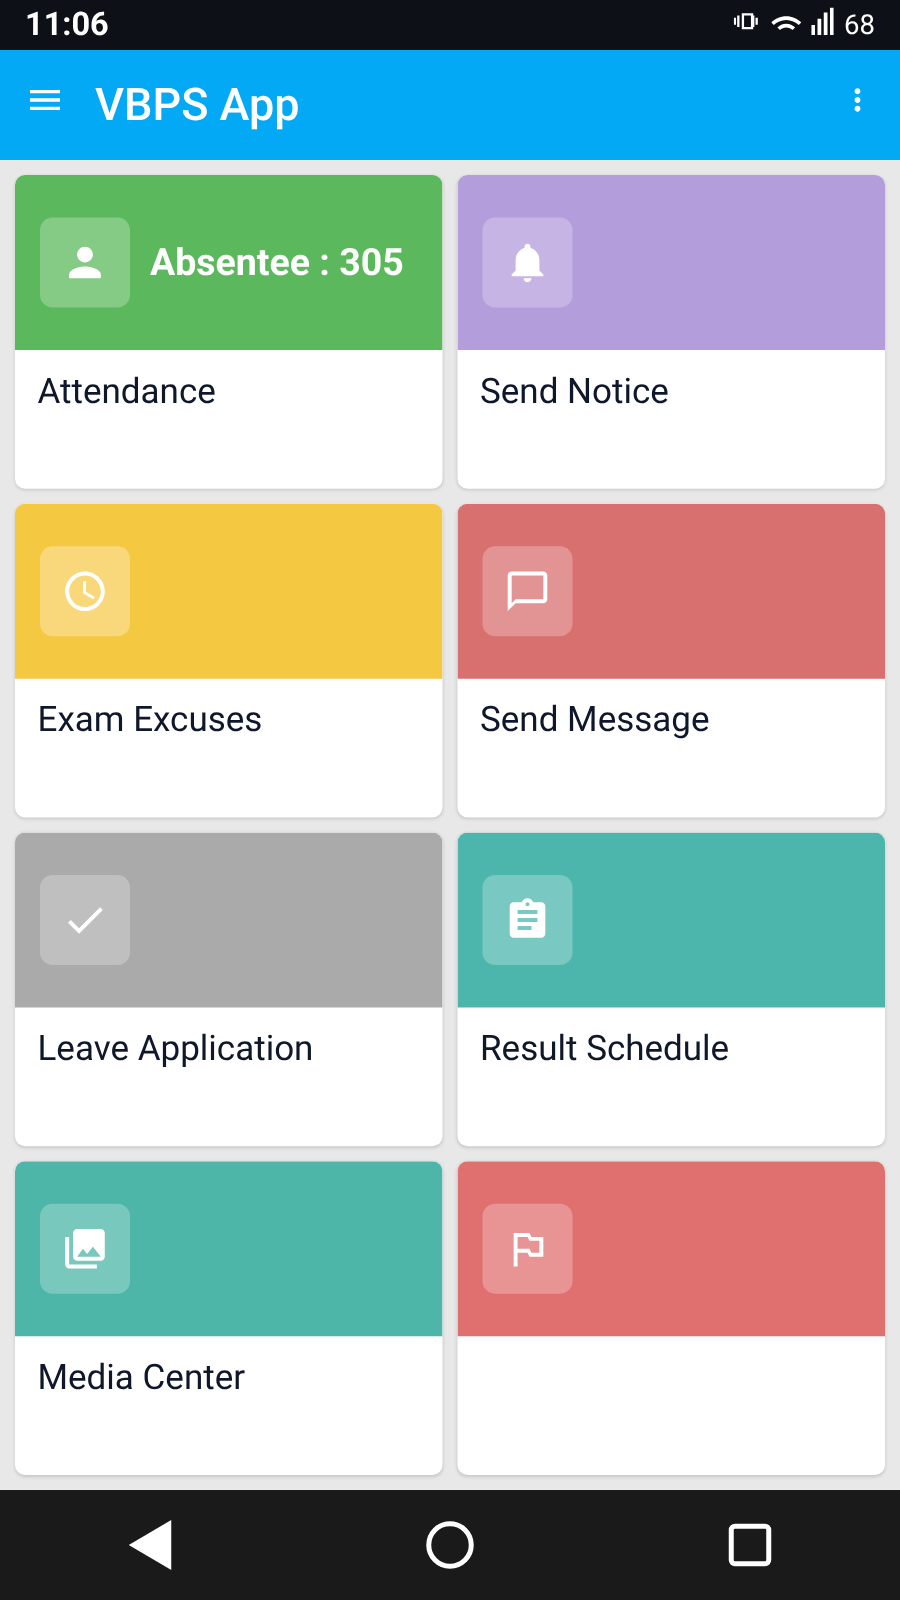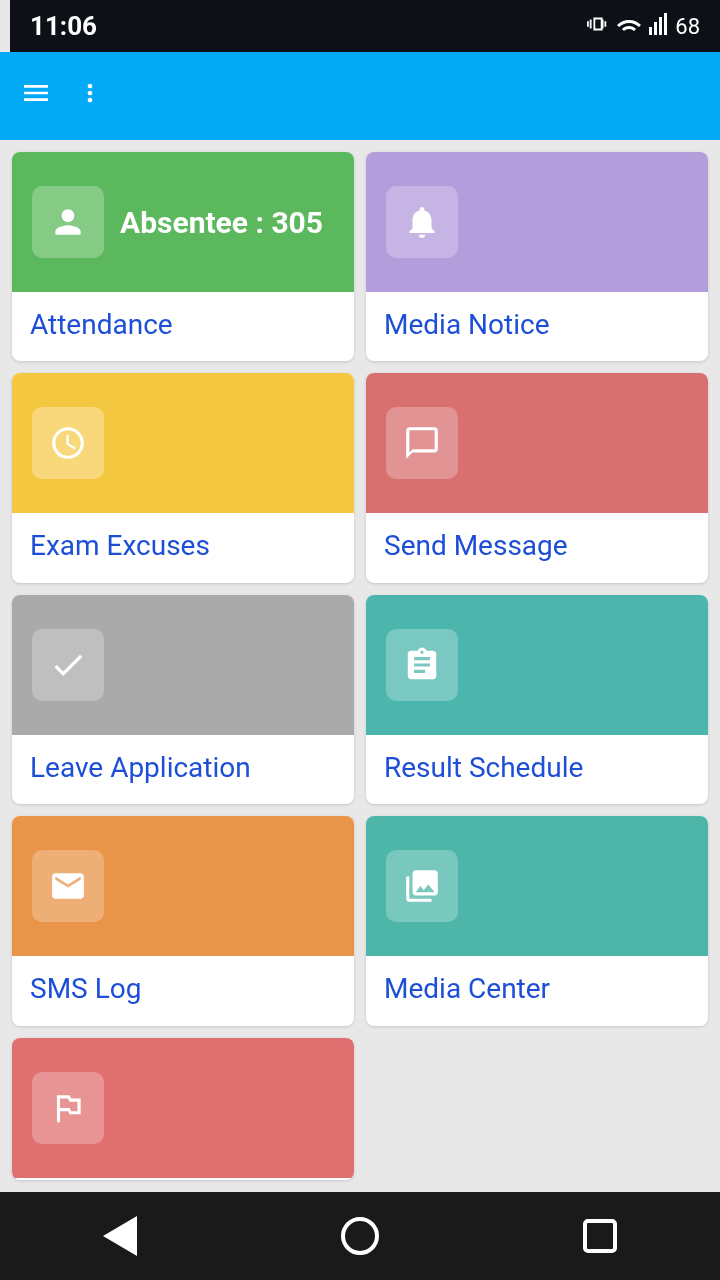--- a/index.html
+++ b/index.html
@@ -9,30 +9,29 @@
       min-height: 1280px;
       background: #e8e8e8;
       font-family: 'Roboto', Arial, sans-serif;
       display: flex;
       flex-direction: column;
     }
 
     
     .status-bar {
       background: #0d1117;
-      height: 52px;
+      height: 40px;
       display: flex;
       align-items: center;
       justify-content: space-between;
       padding: 0 20px;
       color: white;
       font-size: 26px;
       font-weight: bold;
       flex-shrink: 0;
-      margin-left: 10px;
     }
     .status-right {
       display: flex;
       align-items: center;
       gap: 8px;
       font-size: 22px;
       font-weight: normal;
     }
 
     
@@ -97,21 +96,21 @@
       justify-content: center;
     }
     .card-icon-box svg {
       width: 38px;
       height: 38px;
       fill: white;
     }
     .card-label {
       padding: 16px 18px 18px;
       font-size: 28px;
-      color: #1d4ed8;
+      color: #0f172a;
       font-weight: 400;
     }
 
     
     .attendance-image {
       background: #5cb85c;
     }
     .attendance-info {
       display: flex;
       align-items: center;
@@ -206,20 +205,21 @@
     <span style="font-size:22px;">68</span>
   </div>
 </div>
 
 <div class="app-bar">
   <div class="hamburger-icon">
     <svg width="32" height="32" viewBox="0 0 24 24" fill="white">
         <path d="M3 18h18v-2H3v2zm0-5h18v-2H3v2zm0-7v2h18V6H3z"></path>
       </svg>
   </div>
+  <span class="app-title">VBPS App</span>
   <div class="more-icon">
     <svg width="28" height="28" viewBox="0 0 24 24" fill="white">
         <path d="M12 8c1.1 0 2-.9 2-2s-.9-2-2-2-2 .9-2 2 .9 2 2 2zm0 2c-1.1 0-2 .9-2 2s.9 2 2 2 2-.9 2-2-.9-2-2-2zm0 6c-1.1 0-2 .9-2 2s.9 2 2 2 2-.9 2-2-.9-2-2-2z"></path>
       </svg>
   </div>
 </div>
 
 <div class="grid-container">
 
   <div class="card">
@@ -237,21 +237,21 @@
   </div>
 
   <div class="card">
     <div class="card-image bg-purple">
       <div class="card-icon-box icon-bg-purple">
         <svg viewBox="0 0 24 24" fill="white">
             <path d="M12 22c1.1 0 2-.9 2-2h-4c0 1.1.9 2 2 2zm6-6V11c0-3.07-1.63-5.64-4.5-6.32V4c0-.83-.67-1.5-1.5-1.5s-1.5.67-1.5 1.5v.68C7.64 5.36 6 7.92 6 11v5l-2 2v1h16v-1l-2-2z"></path>
           </svg>
       </div>
     </div>
-    <div class="card-label">Media Notice</div>
+    <div class="card-label">Send Notice</div>
   </div>
 
   <div class="card">
     <div class="card-image bg-yellow">
       <div class="card-icon-box" style="background:rgba(255,255,255,0.3);">
         <svg viewBox="0 0 24 24" fill="white">
             <path d="M11.99 2C6.47 2 2 6.48 2 12s4.47 10 9.99 10C17.52 22 22 17.52 22 12S17.52 2 11.99 2zM12 20c-4.42 0-8-3.58-8-8s3.58-8 8-8 8 3.58 8 8-3.58 8-8 8zm.5-13H11v6l5.25 3.15.75-1.23-4.5-2.67V7z"></path>
           </svg>
       </div>
     </div>
@@ -284,30 +284,20 @@
     <div class="card-image bg-teal">
       <div class="card-icon-box" style="background:rgba(255,255,255,0.25);">
         <svg viewBox="0 0 24 24" fill="white">
             <path d="M19 3h-4.18C14.4 1.84 13.3 1 12 1c-1.3 0-2.4.84-2.82 2H5c-1.1 0-2 .9-2 2v14c0 1.1.9 2 2 2h14c1.1 0 2-.9 2-2V5c0-1.1-.9-2-2-2zm-7 0c.55 0 1 .45 1 1s-.45 1-1 1-1-.45-1-1 .45-1 1-1zm2 14H7v-2h7v2zm3-4H7v-2h10v2zm0-4H7V7h10v2z"></path>
           </svg>
       </div>
     </div>
     <div class="card-label">Result Schedule</div>
   </div>
 
-  <div class="card">
-    <div class="card-image bg-orange">
-      <div class="card-icon-box" style="background:rgba(255,255,255,0.25);">
-        <svg viewBox="0 0 24 24" fill="white">
-            <path d="M20 4H4c-1.1 0-2 .9-2 2v12c0 1.1.9 2 2 2h16c1.1 0 2-.9 2-2V6c0-1.1-.9-2-2-2zm0 4l-8 5-8-5V6l8 5 8-5v2z"></path>
-          </svg>
-      </div>
-    </div>
-    <div class="card-label">SMS Log</div>
-  </div>
 
 
   <div class="card">
     <div class="card-image" style="background:#4db6a8;">
       <div class="card-icon-box" style="background:rgba(255,255,255,0.25);">
         <svg viewBox="0 0 24 24" fill="white">
             <path d="M22 16V4c0-1.1-.9-2-2-2H8c-1.1 0-2 .9-2 2v12c0 1.1.9 2 2 2h12c1.1 0 2-.9 2-2zm-11-4l2.03 2.71L16 11l4 5H8l3-4zM2 6v14c0 1.1.9 2 2 2h14v-2H4V6H2z"></path>
           </svg>
       </div>
     </div>

